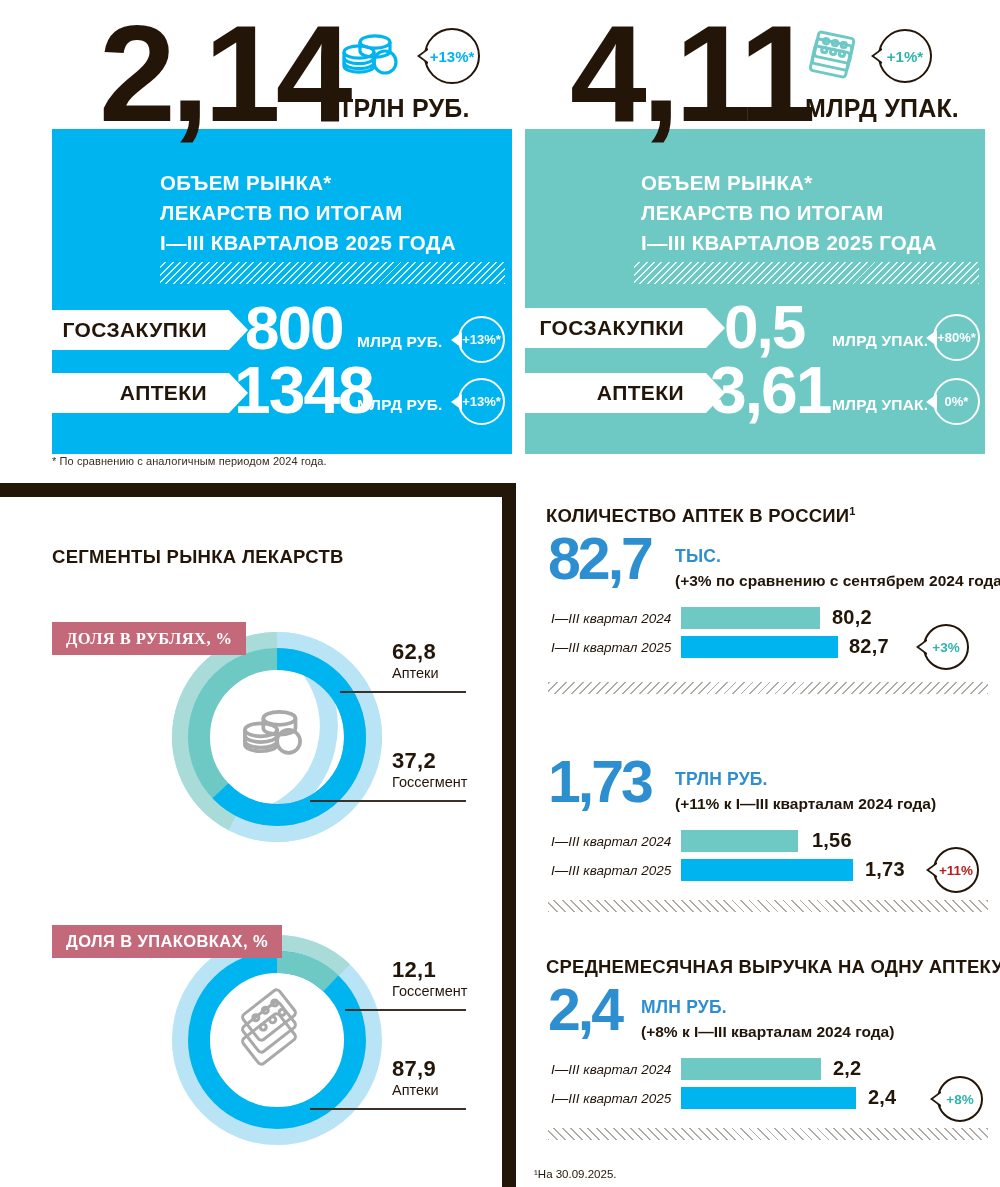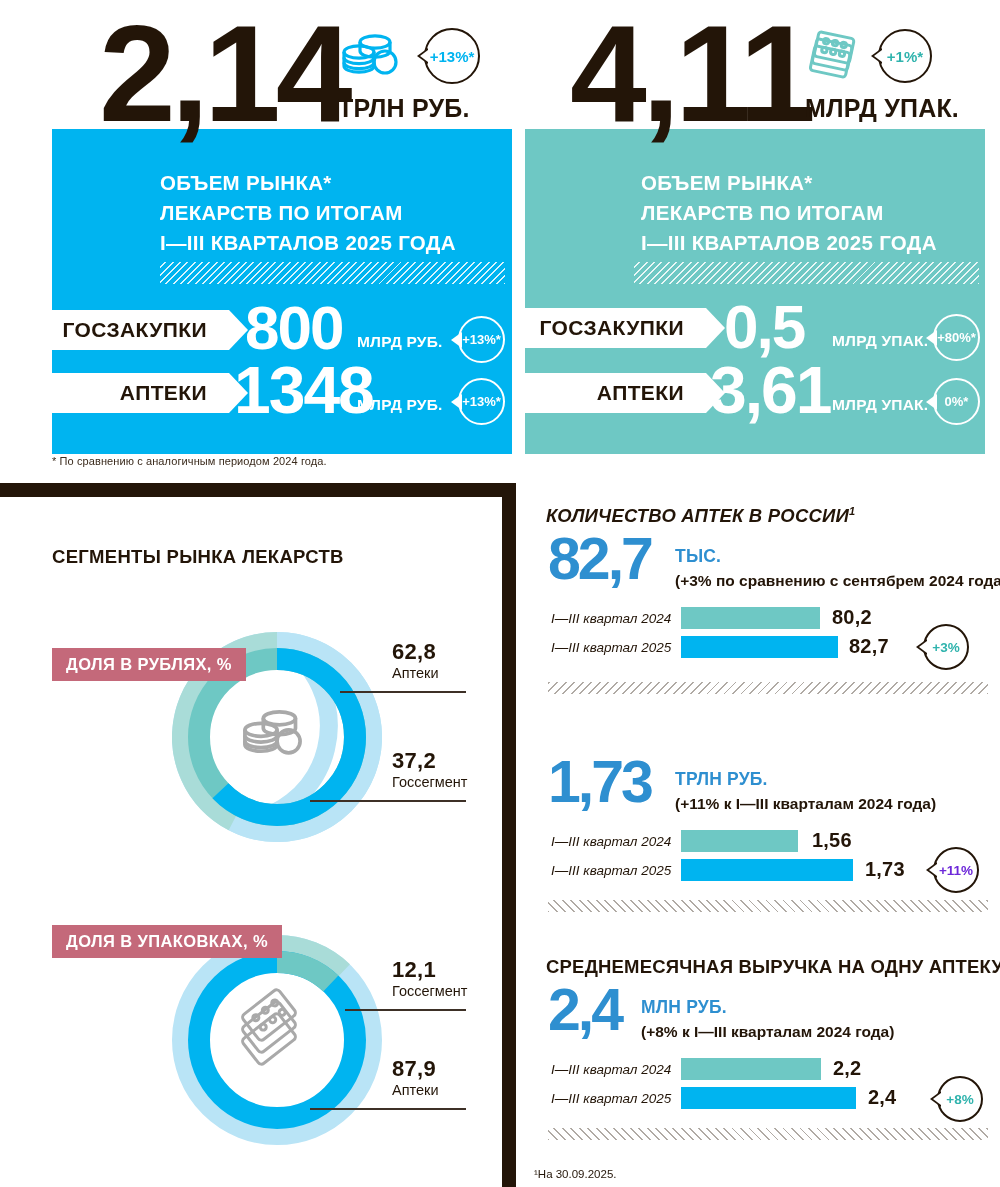--- a/index.html
+++ b/index.html
@@ -332,21 +332,21 @@
   <div class="bubble bubble-white" style="left:933px;top:378px;width:47px;height:47px;">
     <span class="tail"></span>
     <span style="color:#ffffff;font-size:13px;">0%*</span>
   </div>
 
   <div class="frame-top" style="left:0px;top:483px;width:516px;height:14px;"></div>
   <div class="frame-right" style="left:502px;top:483px;width:14px;height:704px;"></div>
 
   <div class="seg-title" style="left:52px;top:544px;">СЕГМЕНТЫ РЫНКА ЛЕКАРСТВ</div>
 
-  <div class="pill" style="left:52px;top:648px;">
+  <div class="pill" style="left:52px;top:622px;font-family:Liberation Serif, serif;">
     <span>ДОЛЯ В РУБЛЯХ, %</span>
   </div>
 
   <svg class="donut" style="left:172px;top:632px;width:210px;height:210px;" viewBox="0 0 210 210">
 
     <circle cx="105" cy="105" r="96" fill="none" stroke="#b9e4f6" stroke-width="18"></circle>
     <path d="M105 9 A96 96 0 1 1 60.8 190.2" fill="none" stroke="#b9e4f6" stroke-width="18"></path>
 
     <path d="M 105 9 A 96 96 0 0 1 60.8 190.2" fill="none" stroke="#b9e4f6" stroke-width="18"></path>
     <path d="M 60.8 190.2 A 96 96 0 0 1 105 9" fill="none" stroke="#a9dcd8" stroke-width="18"></path>
@@ -399,21 +399,21 @@
   </svg>
 
   <div class="lead" style="left:345px;top:1009px;width:121px;"></div>
   <div class="lead-val" style="left:392px;top:957px;">12,1</div>
   <div class="lead-lab" style="left:392px;top:983px;">Госсегмент</div>
 
   <div class="lead" style="left:310px;top:1108px;width:156px;"></div>
   <div class="lead-val" style="left:392px;top:1056px;">87,9</div>
   <div class="lead-lab" style="left:392px;top:1082px;">Аптеки</div>
 
-  <div class="blk-title" style="left:546px;top:505px;font-style:italic;">
+  <div class="blk-title" style="left:546px;top:505px;">
     <span>КОЛИЧЕСТВО АПТЕК В РОССИИ</span><span class="sup">1</span>
   </div>
   <div class="big-blue" style="left:548px;top:534px;font-size:59px;">82,7</div>
   <div class="unit-blue" style="left:675px;top:546px;">ТЫС.</div>
   <div class="sub-note" style="left:675px;top:572px;">(+3% по сравнению с сентябрем 2024 года)</div>
 
   <div class="bar-lab" style="left:551px;top:611px;width:120px;">I—III квартал 2024</div>
   <div class="bar" style="left:681px;top:607px;width:139px;background:#6ec8c4;"></div>
   <div class="bar-val" style="left:832px;top:606px;">80,2</div>
 
@@ -433,21 +433,21 @@
 
   <div class="bar-lab" style="left:551px;top:834px;width:120px;">I—III квартал 2024</div>
   <div class="bar" style="left:681px;top:830px;width:117px;background:#6ec8c4;"></div>
   <div class="bar-val" style="left:812px;top:829px;">1,56</div>
 
   <div class="bar-lab" style="left:551px;top:863px;width:120px;">I—III квартал 2025</div>
   <div class="bar" style="left:681px;top:859px;width:172px;background:#00b4f0;"></div>
   <div class="bar-val" style="left:865px;top:858px;">1,73</div>
   <div class="bubble bubble-dark" style="left:933px;top:847px;width:46px;height:46px;">
     <span class="tail"></span>
-    <span style="color:#6d28d9;font-size:13.5px;">+11%</span>
+    <span style="color:#b91c1c;font-size:13.5px;">+11%</span>
   </div>
 
   <div class="hatch-dark rev" style="left:548px;top:900px;width:440px;height:12px;"></div>
 
   <div class="blk-title" style="left:546px;top:956px;">
     <span>СРЕДНЕМЕСЯЧНАЯ ВЫРУЧКА НА ОДНУ АПТЕКУ</span>
   </div>
   <div class="big-blue" style="left:548px;top:985px;font-size:59px;">2,4</div>
   <div class="unit-blue" style="left:641px;top:997px;">МЛН РУБ.</div>
   <div class="sub-note" style="left:641px;top:1023px;">(+8% к I—III кварталам 2024 года)</div>

